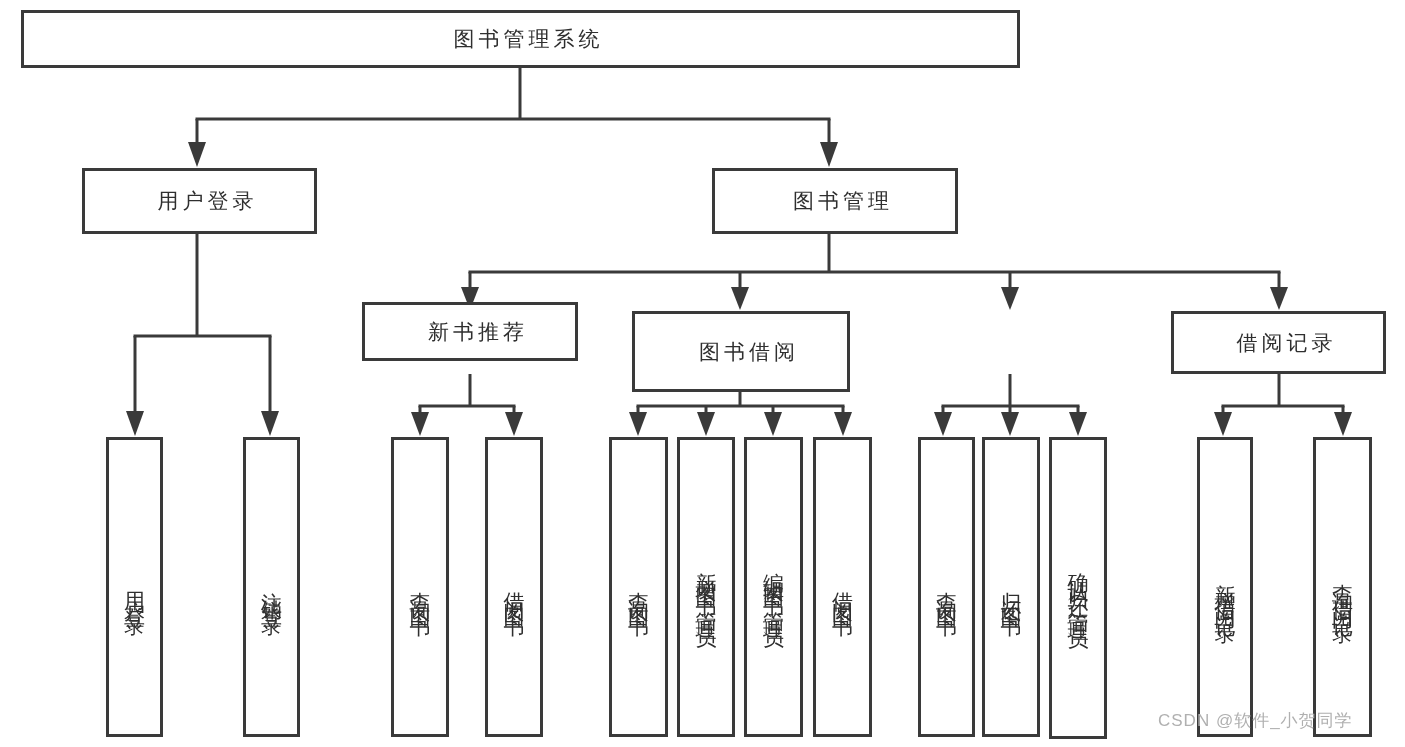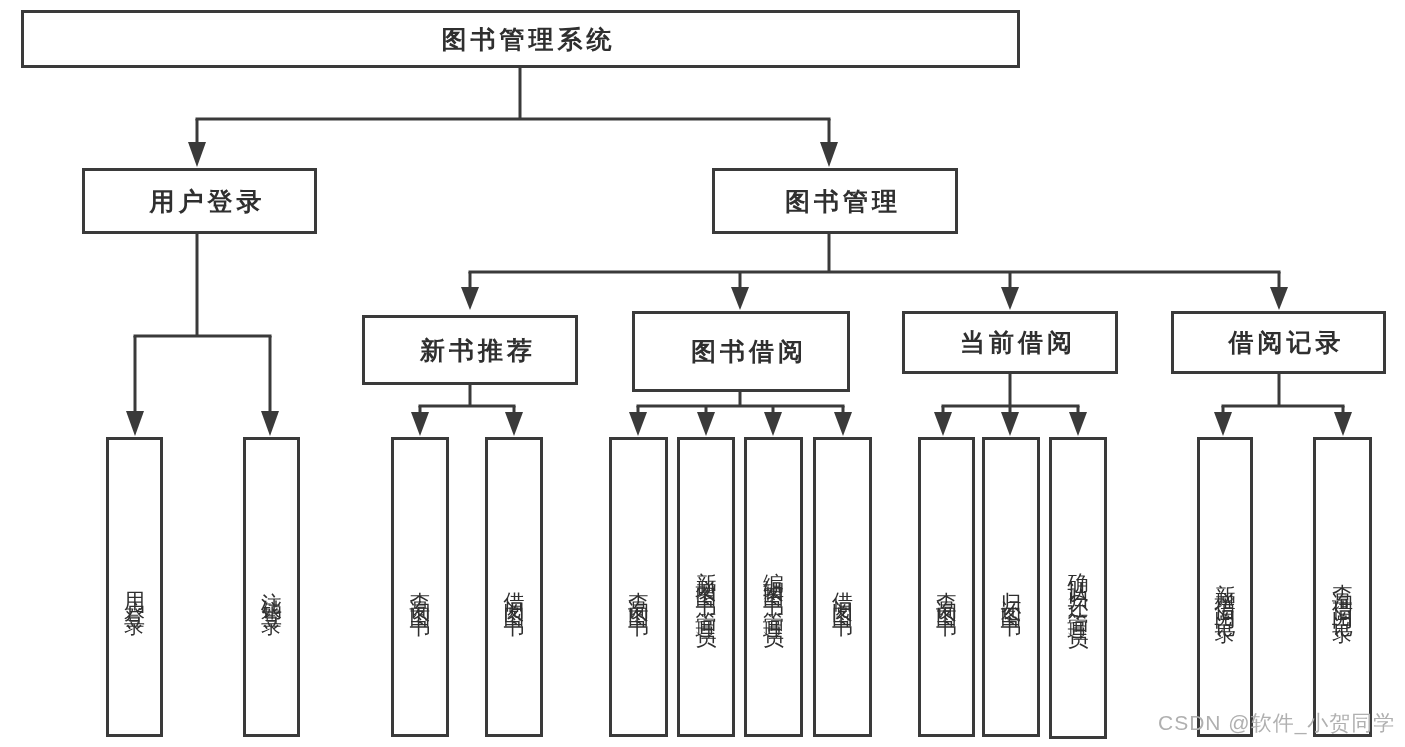--- a/index.html
+++ b/index.html
@@ -25,41 +25,40 @@
     position: absolute;
     box-sizing: border-box;
     background: #ffffff;
     border: 3px solid #3a3a3a;
     display: flex;
     align-items: center;
     justify-content: center;
     color: #2f2f2f;
   }
   .hbox {
-    font-size: 25px;
+    font-size: 21px;
     letter-spacing: 4px;
     padding-left: 16px; 
     white-space: nowrap;
-    font-weight: bold;
   }
   .vbox {
     font-size: 21px;
   }
   .vtext {
     writing-mode: vertical-rl;
     text-orientation: mixed;
     letter-spacing: 8px;
     padding-top: 8px; 
     white-space: nowrap;
   }
   .watermark {
     position: absolute;
     left: 1158px;
     top: 709px;
-    font-size: 21px;
+    font-size: 17px;
     letter-spacing: 1px;
     color: #b0b0b0;
     white-space: nowrap;
     z-index: 10;
   }
 </style>
 </head>
 <body>
 
 <div class="stage">
@@ -135,23 +134,22 @@
       <polygon points="1214,412 1232,412 1223,436"></polygon>
       <polygon points="1334,412 1352,412 1343,436"></polygon>
     </g>
   </svg>
 
   <div class="box hbox" style="left:21px;top:10px;width:999px;height:58px">图书管理系统</div>
 
   <div class="box hbox" style="left:82px;top:168px;width:235px;height:66px">用户登录</div>
   <div class="box hbox" style="left:712px;top:168px;width:246px;height:66px">图书管理</div>
 
-  <div class="box hbox" style="left:362px;top:315px;width:216px;height:70px">新书推荐</div>
+  <div class="box hbox" style="left:362px;top:302px;width:216px;height:59px">新书推荐</div>
   <div class="box hbox" style="left:632px;top:311px;width:218px;height:81px">图书借阅</div>
-  <div class="box hbox" style="left:902px;top:311px;width:216px;height:63px">当前借阅</div>
   <div class="box hbox" style="left:1171px;top:311px;width:215px;height:63px">借阅记录</div>
 
   <div class="box vbox" style="left:106px;top:437px;width:57px;height:300px">
     <span class="vtext">用户登录</span>
   </div>
   <div class="box vbox" style="left:243px;top:437px;width:57px;height:300px">
     <span class="vtext">注销登录</span>
   </div>
 
   <div class="box vbox" style="left:391px;top:437px;width:58px;height:300px">

